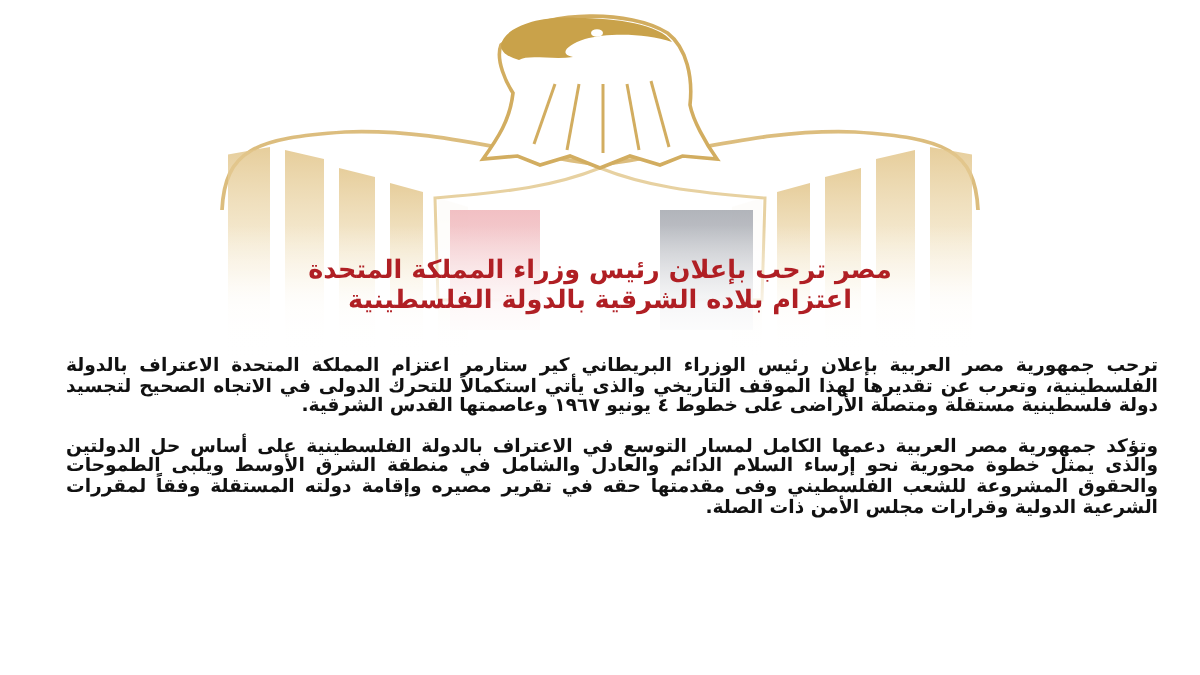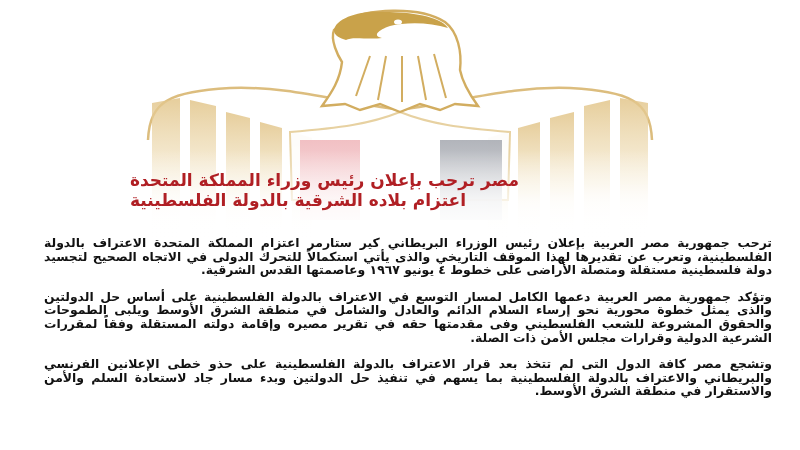--- a/index.html
+++ b/index.html
@@ -32,21 +32,21 @@
       left: 0; top: 150px;
       width: 800px; height: 95px;
       background: linear-gradient(to bottom, rgba(255,255,255,0) 0%, rgba(255,255,255,0.75) 55%, #fff 100%);
       z-index: 1;
     }
     .title {
       position: absolute;
       left: 130px;
       top: 170px;
       width: 540px;
-      text-align: left;
+      text-align: center;
       direction: rtl;
       z-index: 2;
       color: #b01f24;
       font-family: "DejaVu Sans", sans-serif;
       font-weight: bold;
       font-size: 17px;
       line-height: 20px;
       letter-spacing: 0.2px;
     }
     .title div { white-space: nowrap; }
@@ -133,14 +133,13 @@
 <div class="fade"></div>
 
 <div class="title">
   <div>مصر ترحب بإعلان رئيس وزراء المملكة المتحدة</div>
   <div>اعتزام بلاده الشرقية بالدولة الفلسطينية</div>
 </div>
 
 <div class="body-text">
   <p>ترحب جمهورية مصر العربية بإعلان رئيس الوزراء البريطاني كير ستارمر اعتزام المملكة المتحدة الاعتراف بالدولة الفلسطينية، وتعرب عن تقديرها لهذا الموقف التاريخي والذى يأتي استكمالاً للتحرك الدولى في الاتجاه الصحيح لتجسيد دولة فلسطينية مستقلة ومتصلة الأراضى على خطوط ٤ يونيو ١٩٦٧ وعاصمتها القدس الشرقية.</p>
   <p>وتؤكد جمهورية مصر العربية دعمها الكامل لمسار التوسع في الاعتراف بالدولة الفلسطينية على أساس حل الدولتين والذى يمثل خطوة محورية نحو إرساء السلام الدائم والعادل والشامل في منطقة الشرق الأوسط ويلبى الطموحات والحقوق المشروعة للشعب الفلسطيني وفى مقدمتها حقه في تقرير مصيره وإقامة دولته المستقلة وفقاً لمقررات الشرعية الدولية وقرارات مجلس الأمن ذات الصلة.</p>
-  <p>وتشجع مصر كافة الدول التى لم تتخذ بعد قرار الاعتراف بالدولة الفلسطينية على حذو خطى الإعلانين الفرنسي والبريطاني والاعتراف بالدولة الفلسطينية بما يسهم في تنفيذ حل الدولتين وبدء مسار جاد لاستعادة السلم والأمن والاستقرار في منطقة الشرق الأوسط.</p>
 </div>
 
 </body></html>

